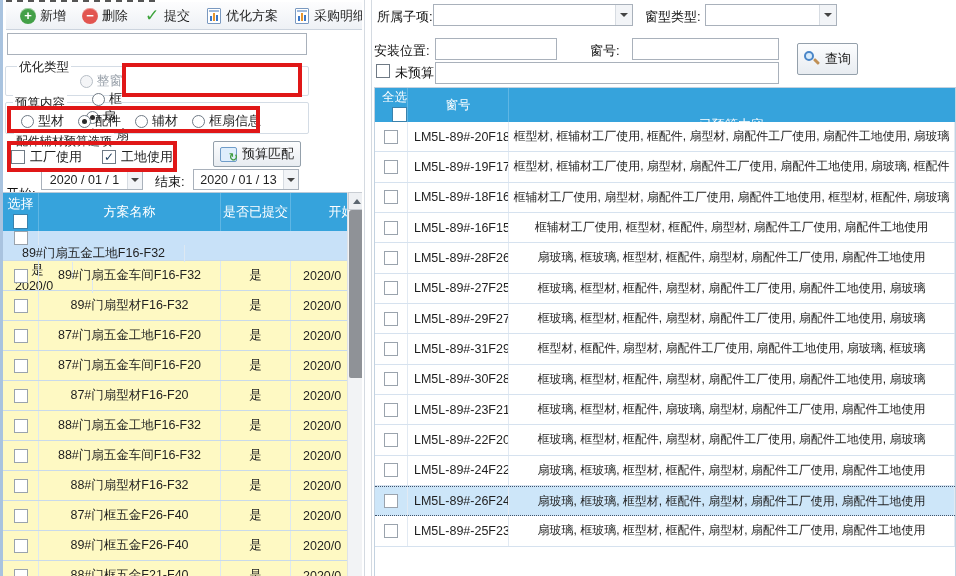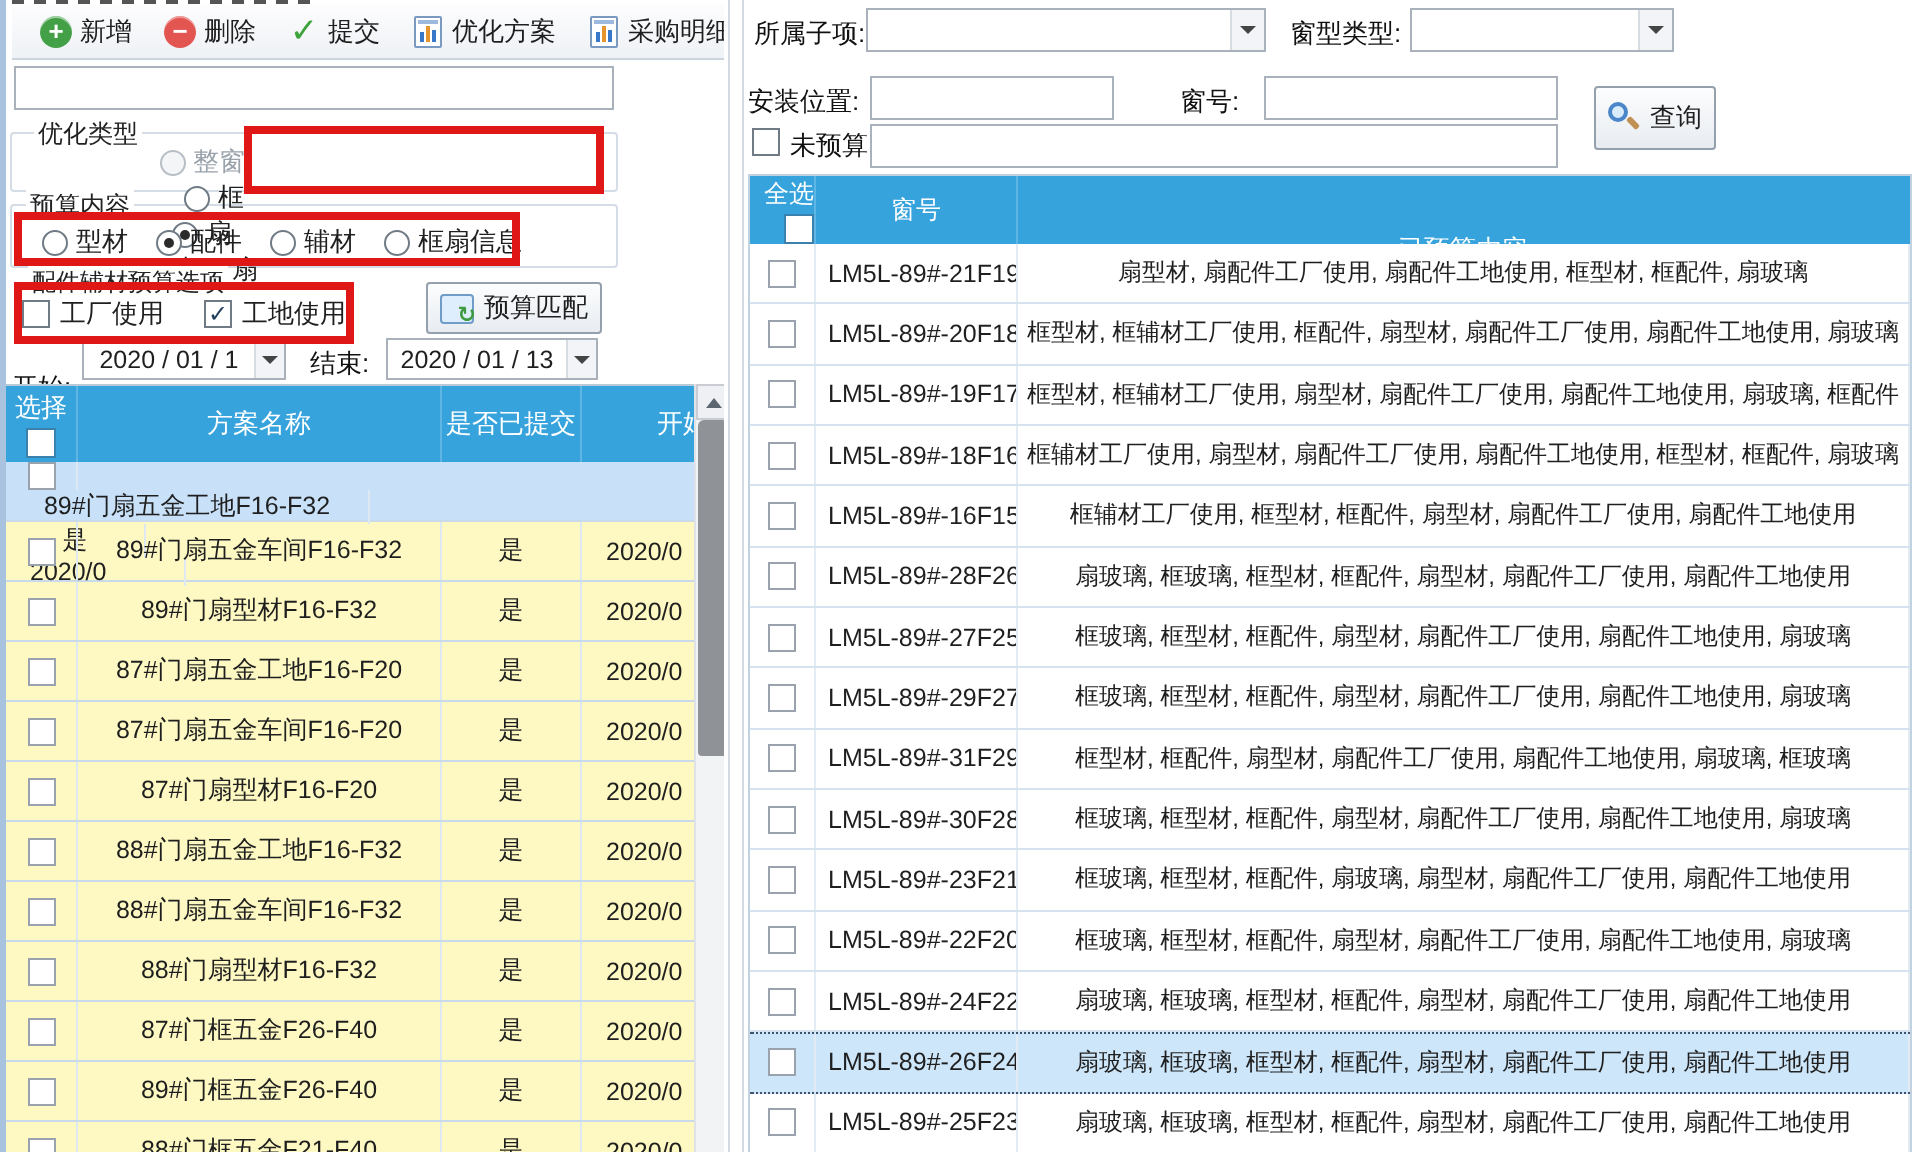--- a/index.html
+++ b/index.html
@@ -398,27 +398,20 @@
     <div class="rtable">
       <div class="rhead">
         <div class="rhc sel">
           <span>全选</span>
           <span class="hcb"></span>
         </div>
         <div class="rhc rw-win" style="justify-content:center;padding:0;">窗号</div>
         <div class="rhc" style="width:446px;margin-top:37px;">已预算内容</div>
       </div>
       <div id="rrows">
-  <div class="rrow">
-    <div class="rc rw-sel">
-              <span class="cb"></span>
-            </div>
-    <div class="rc rw-win">LM5L-89#-21F19</div>
-    <div class="rc rw-content">扇型材, 扇配件工厂使用, 扇配件工地使用, 框型材, 框配件, 扇玻璃</div>
-  </div>
 
   <div class="rrow">
     <div class="rc rw-sel">
               <span class="cb"></span>
             </div>
     <div class="rc rw-win">LM5L-89#-20F18</div>
     <div class="rc rw-content">框型材, 框辅材工厂使用, 框配件, 扇型材, 扇配件工厂使用, 扇配件工地使用, 扇玻璃</div>
   </div>
 
   <div class="rrow">

